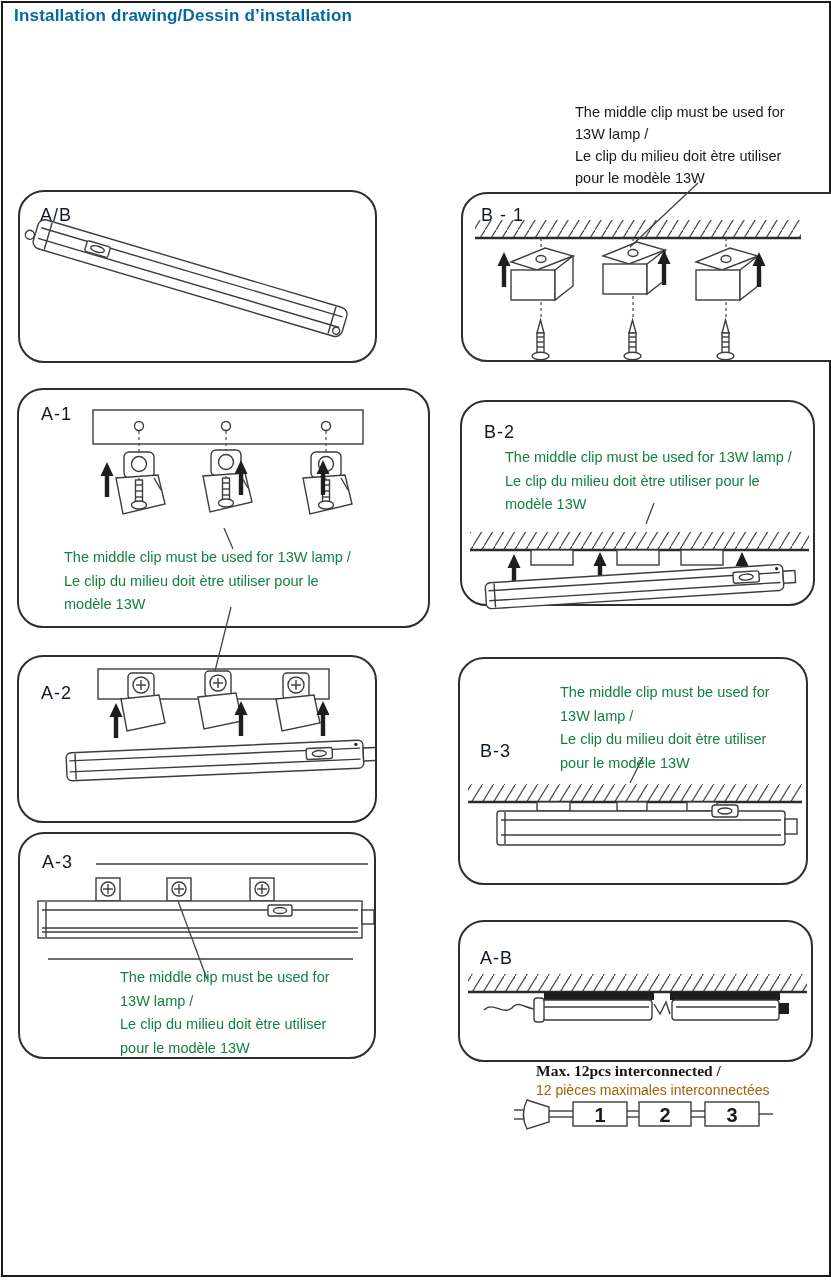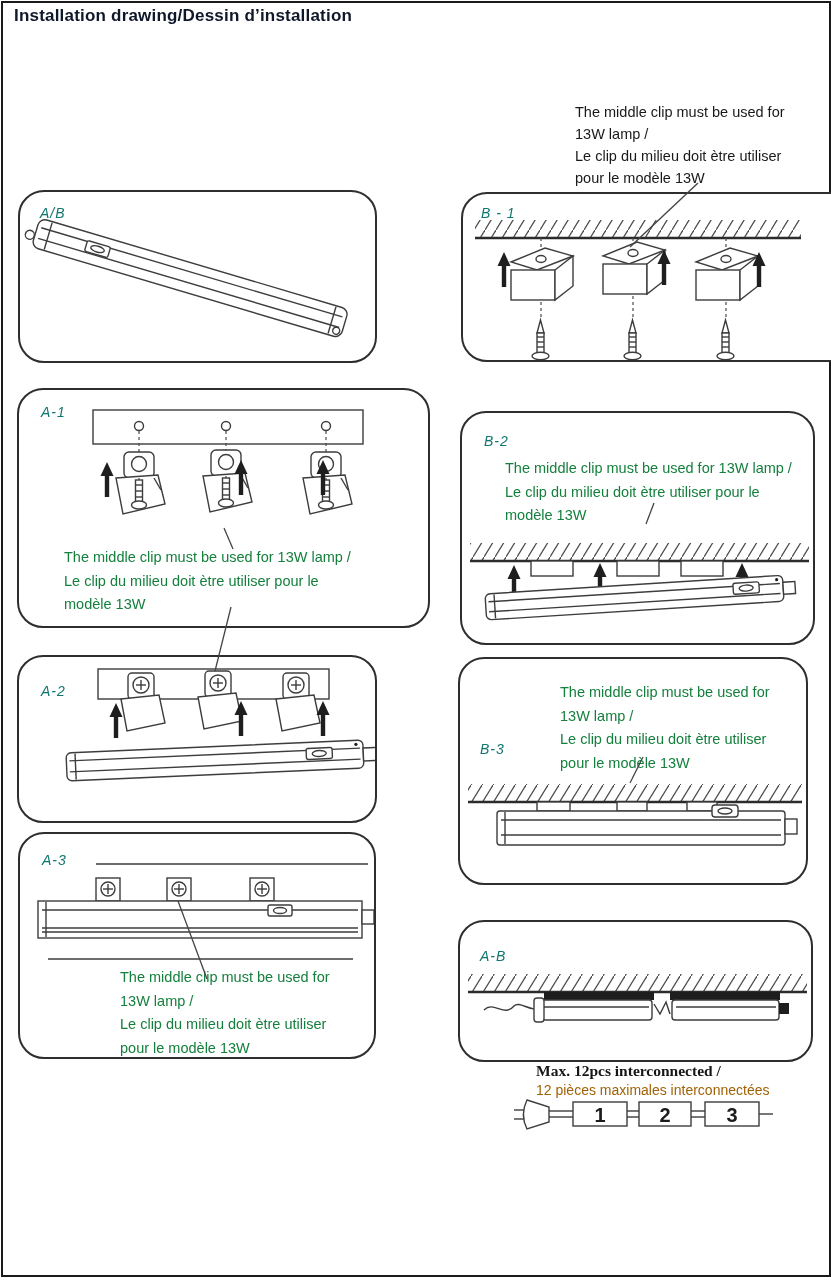--- a/index.html
+++ b/index.html
@@ -1,20 +1,20 @@
 <!DOCTYPE html>
 <html><head>
 <meta charset="utf-8">
 <style>
   html,body{margin:0;padding:0;background:#ffffff;}
   body{width:831px;height:1280px;position:relative;font-family:"Liberation Sans",sans-serif;color:#1c1c1c;overflow:hidden;}
   .frame{position:absolute;left:1px;top:1px;width:826px;height:1272px;border:2px solid #1a1a1a;background:#fff;}
-  .title{position:absolute;left:14px;top:6px;font-size:17px;font-weight:600;color:#0f172a;letter-spacing:.2px;}
+  .title{position:absolute;left:14px;top:6px;font-size:17px;font-weight:600;color:#0369a1;letter-spacing:.2px;}
   .panel{position:absolute;border:2px solid #2e2e2e;border-radius:26px;background:#fff;box-sizing:border-box;}
-  .plabel{position:absolute;font-size:14px;color:#0f766e;letter-spacing:1px;font-style:italic;}
+  .plabel{position:absolute;font-size:18px;color:#0f172a;letter-spacing:1px;}
   .note{position:absolute;font-size:14.5px;line-height:23.5px;color:#15803d;white-space:nowrap;}
   .topnote{position:absolute;left:575px;top:101px;font-size:14.5px;line-height:22px;color:#191919;white-space:nowrap;}
   svg{position:absolute;left:0;top:0;}
   .ink{fill:none;stroke:#3d3d3d;stroke-width:1.4;}
   .inkf{fill:#fff;stroke:#3d3d3d;stroke-width:1.4;}
   .dash{fill:none;stroke:#4a4a4a;stroke-width:1.2;stroke-dasharray:3,3;}
   .blk{fill:#1e1e1e;stroke:none;}
   .ic-title{position:absolute;left:536px;top:1062px;font-family:"Liberation Serif",serif;font-weight:bold;font-size:15.5px;color:#161616;}
   .ic-sub{position:absolute;left:536px;top:1082px;font-size:14px;color:#a16207;}
   .overlay{position:absolute;left:0;top:0;z-index:50;pointer-events:none;}
@@ -131,21 +131,21 @@
     <use href="#arw2" x="222" y="70"></use>
     <use href="#arw2" x="304" y="70"></use>
   </svg>
   <div class="note" style="left:45px;top:156px;">
     <div>The middle clip must be used for 13W lamp /</div>
     <div>Le clip du milieu doit ètre utiliser pour le</div>
     <div>modèle 13W</div>
   </div>
 </div>
 
-<div class="panel" style="left:460px;top:411px;width:355px;height:234px;">
+<div class="panel" style="left:460px;top:400px;width:355px;height:206px;">
   <div class="plabel" style="left:22px;top:20px;">B-2</div>
   <div class="note" style="left:43px;top:44px;">
     <div>The middle clip must be used for 13W lamp /</div>
     <div>Le clip du milieu doit ètre utiliser pour le</div>
     <div>modèle 13W</div>
   </div>
   <svg width="351" height="230" viewBox="0 0 351 230">
     <defs>
       <pattern id="h2" width="11" height="18" patternUnits="userSpaceOnUse">
         <line x1="0" y1="18" x2="11" y2="0" stroke="#4a4a4a" stroke-width="1.2"></line>

